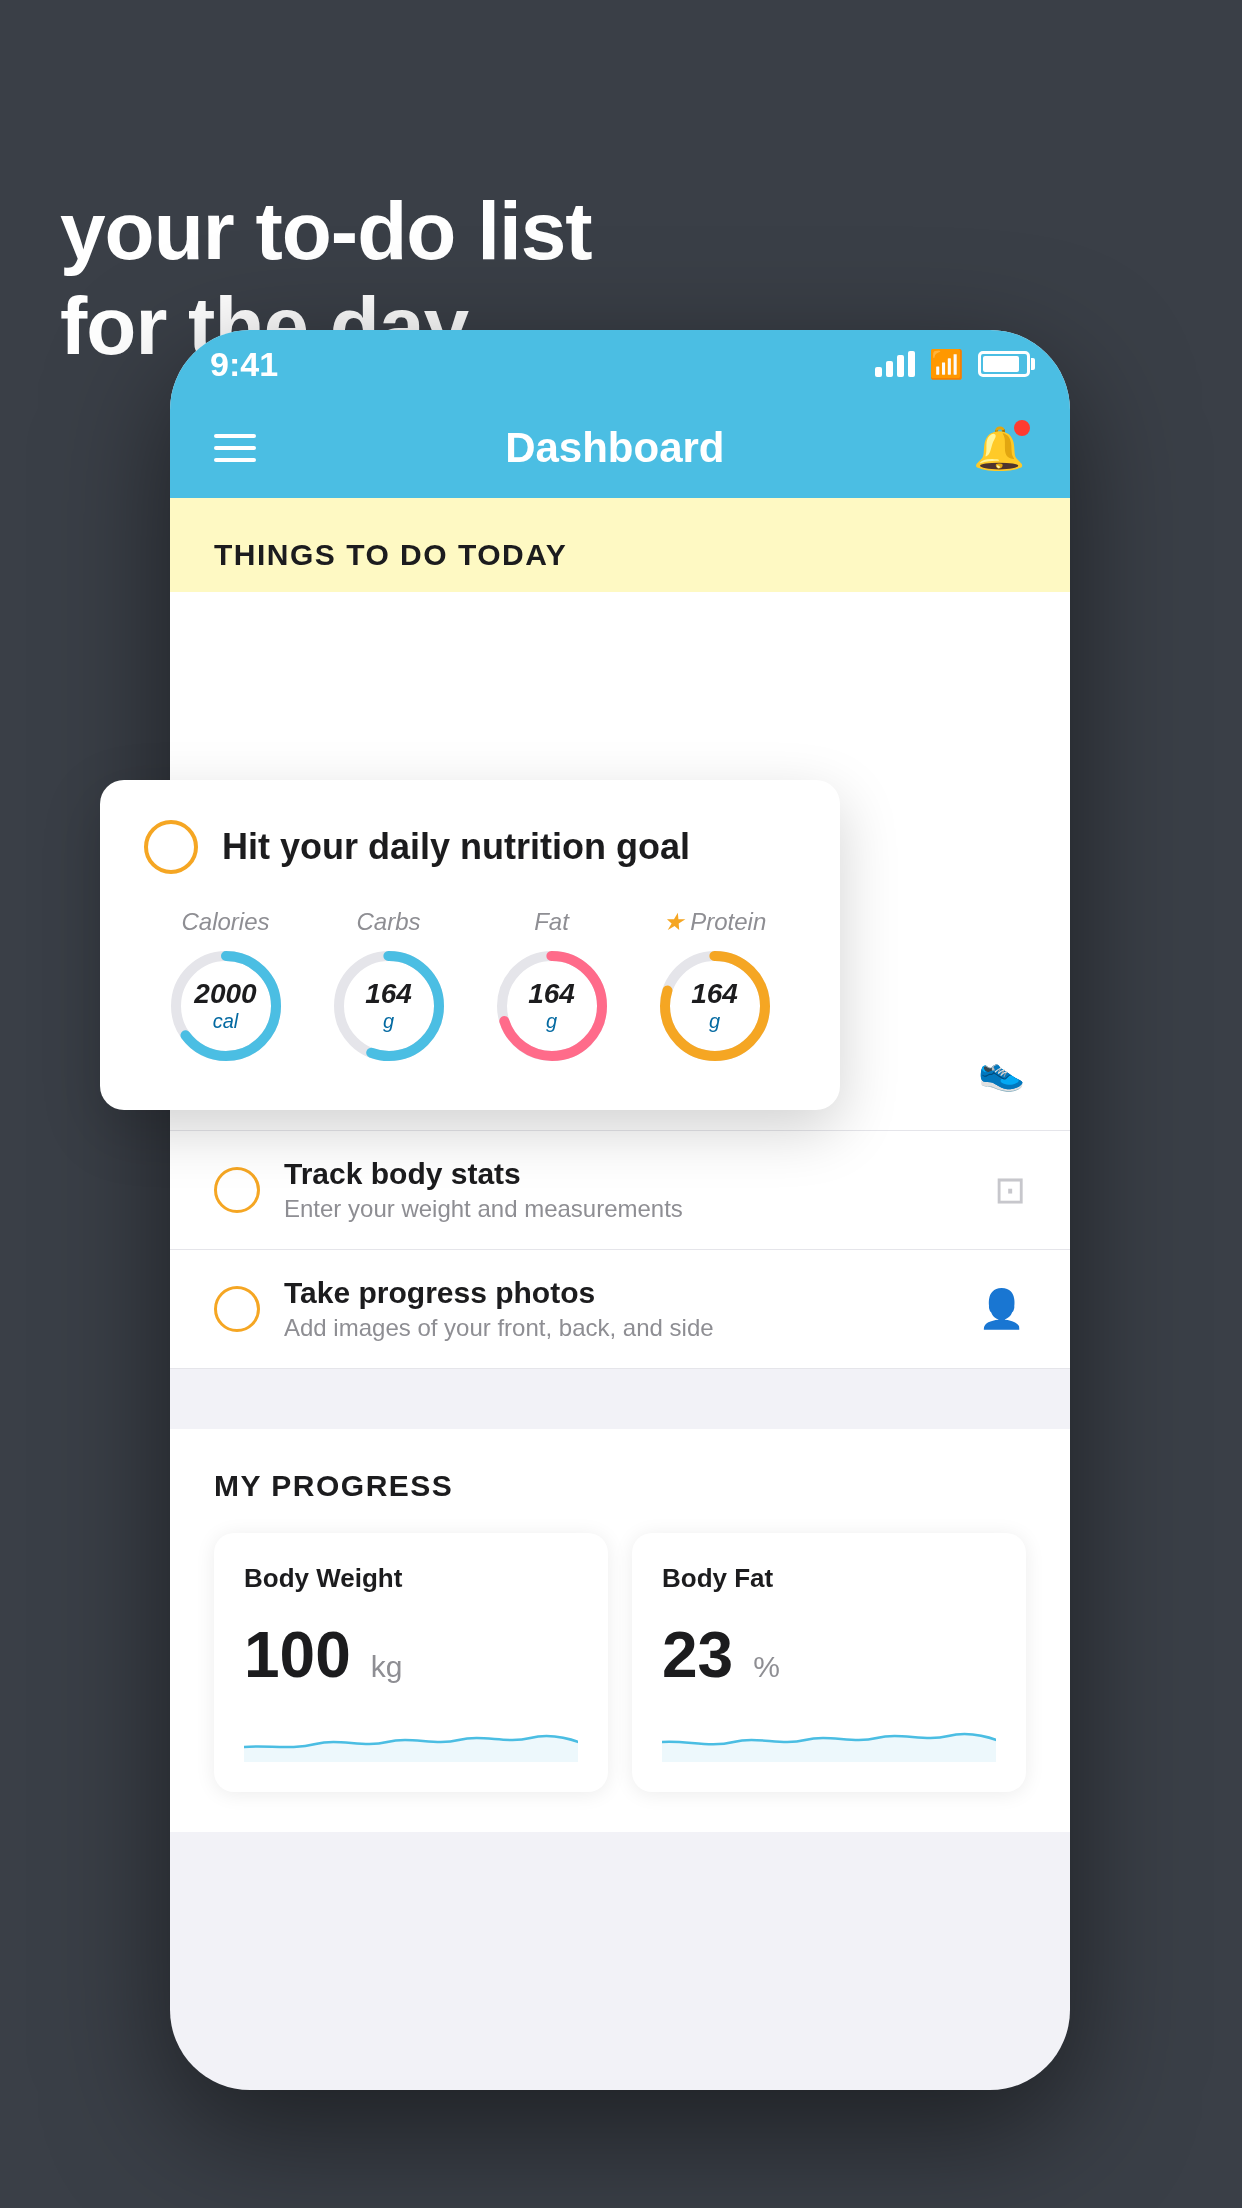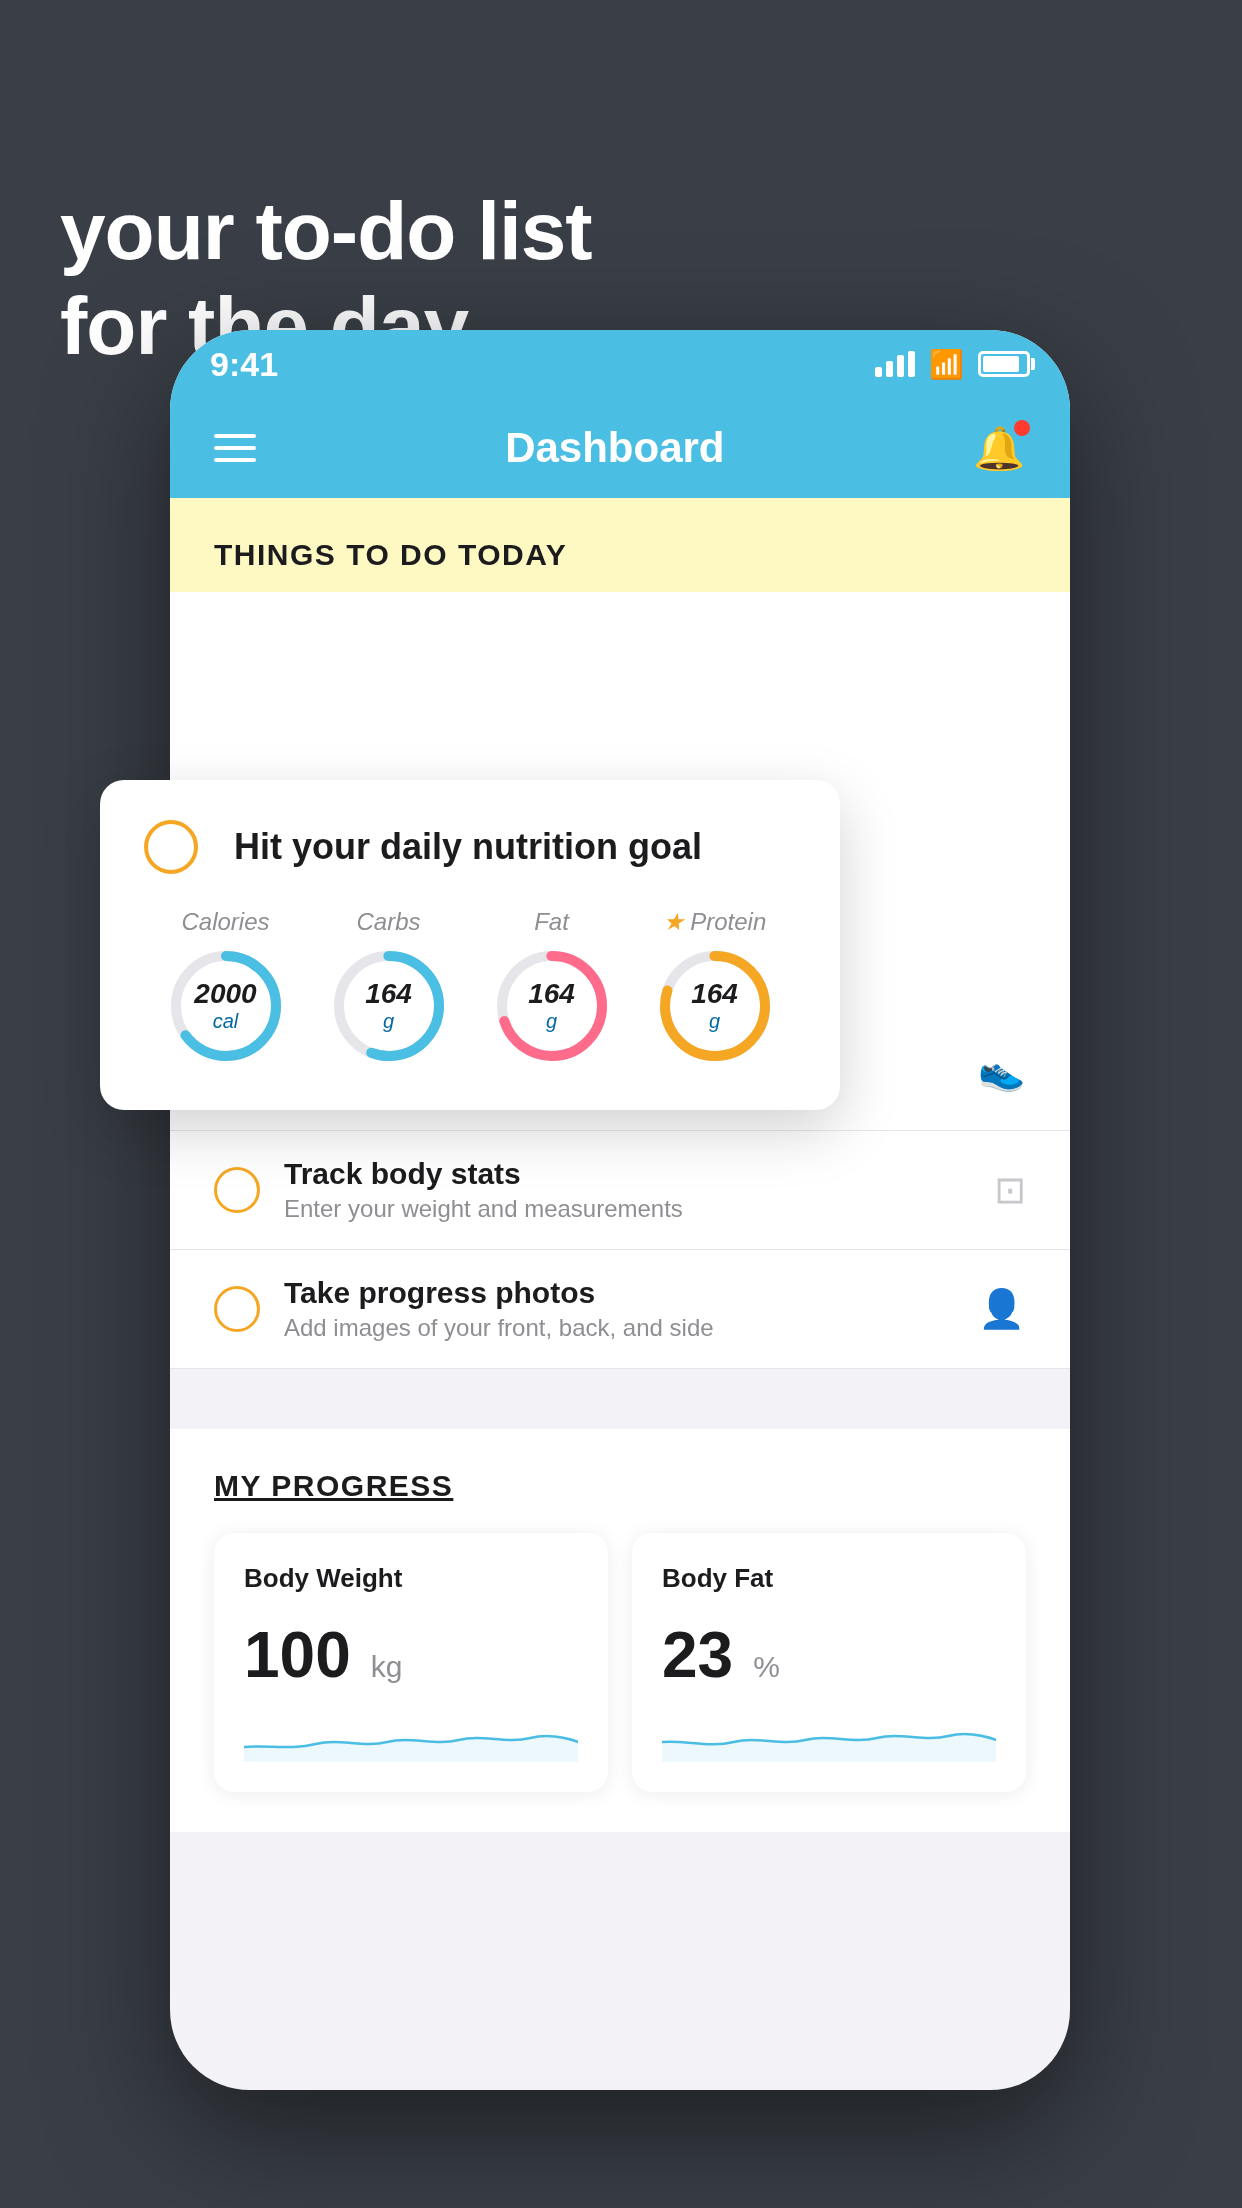--- a/index.html
+++ b/index.html
@@ -172,21 +172,21 @@
       background: white;
       border-radius: 24px;
       padding: 40px 44px 44px;
       box-shadow: 0 20px 60px rgba(0,0,0,0.18);
       z-index: 10;
     }
 
     .card-header {
       display: flex;
       align-items: center;
-      gap: 36px;
+      gap: 24px;
       margin-bottom: 34px;
     }
 
     .circle-check {
       width: 54px;
       height: 54px;
       border-radius: 50%;
       border: 4px solid #f5a623;
       flex-shrink: 0;
     }
@@ -324,21 +324,20 @@
       background: white;
       padding: 40px 44px;
     }
 
     .progress-title {
       font-size: 30px;
       font-weight: 800;
       color: #1c1c1e;
       letter-spacing: 1.5px;
       margin-bottom: 30px;
-      text-decoration: underline;
     }
 
     .progress-cards {
       display: flex;
       gap: 24px;
     }
 
     .progress-card {
       flex: 1;
       background: white;

